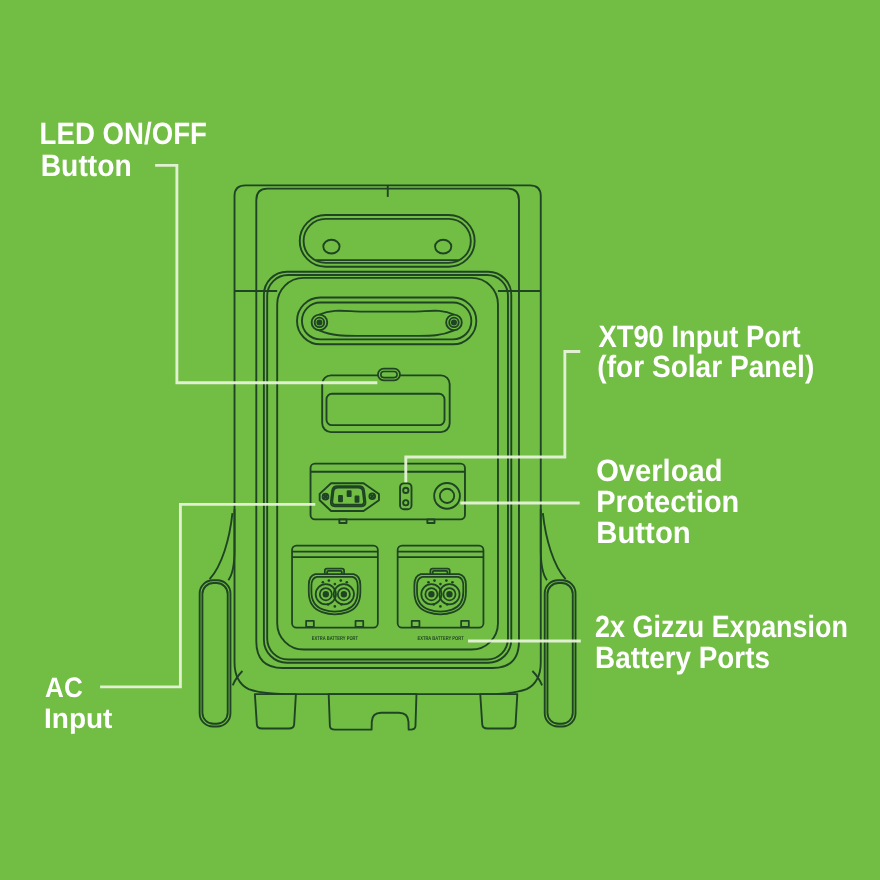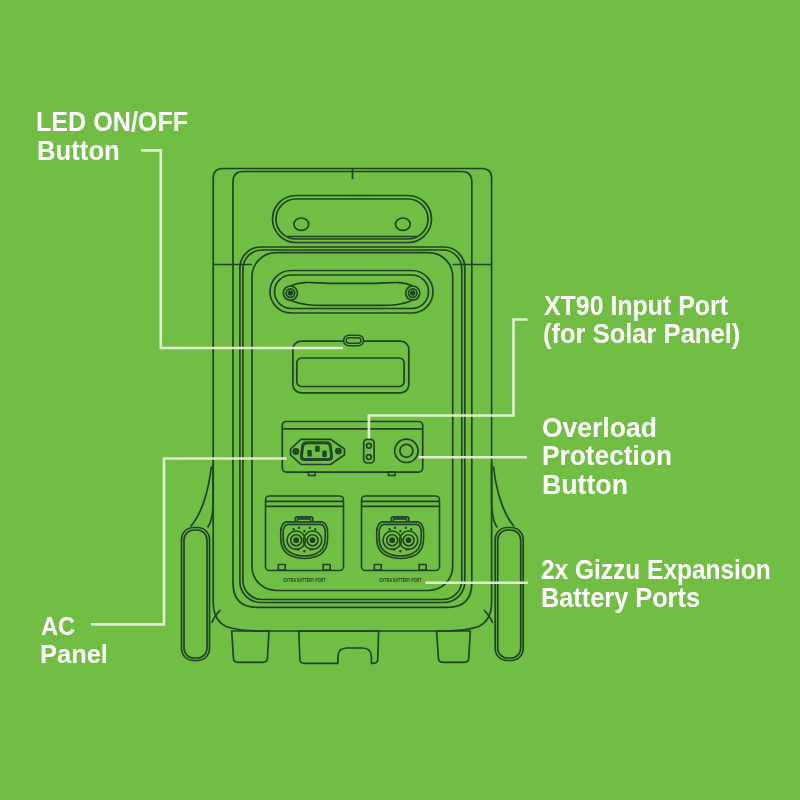--- a/index.html
+++ b/index.html
@@ -132,13 +132,13 @@
 <div class="t" style="left:36.3px;top:108.2px;transform:scaleX(0.897)">LED ON/OFF</div>
 <div class="t" style="left:36.5px;top:137.45px;transform:scaleX(0.918)">Button</div>
 <div class="t" style="left:544px;top:292.2px;transform:scaleX(0.889)">XT90 Input Port</div>
 <div class="t" style="left:542.7px;top:320.2px;transform:scaleX(0.912)">(for Solar Panel)</div>
 <div class="t" style="left:541.5px;top:414.1px;transform:scaleX(0.946)">Overload</div>
 <div class="t" style="left:541.5px;top:442.1px;transform:scaleX(0.939)">Protection</div>
 <div class="t" style="left:541.5px;top:470.8px;transform:scaleX(0.953)">Button</div>
 <div class="t" style="left:541px;top:556.2px;transform:scaleX(0.874)">2x Gizzu Expansion</div>
 <div class="t" style="left:541px;top:583.9px;transform:scaleX(0.904)">Battery Ports</div>
 <div class="t" style="left:41px;top:614.4px;font-size:25.6px;line-height:25.6px;transform:scaleX(0.925)">AC</div>
-<div class="t" style="left:39.8px;top:641.9px;font-size:25.6px;line-height:25.6px;transform:scaleX(0.995)">Panel</div>
+<div class="t" style="left:39.8px;top:641.9px;font-size:25.6px;line-height:25.6px;transform:scaleX(0.995)">Input</div>
 
 </body></html>

